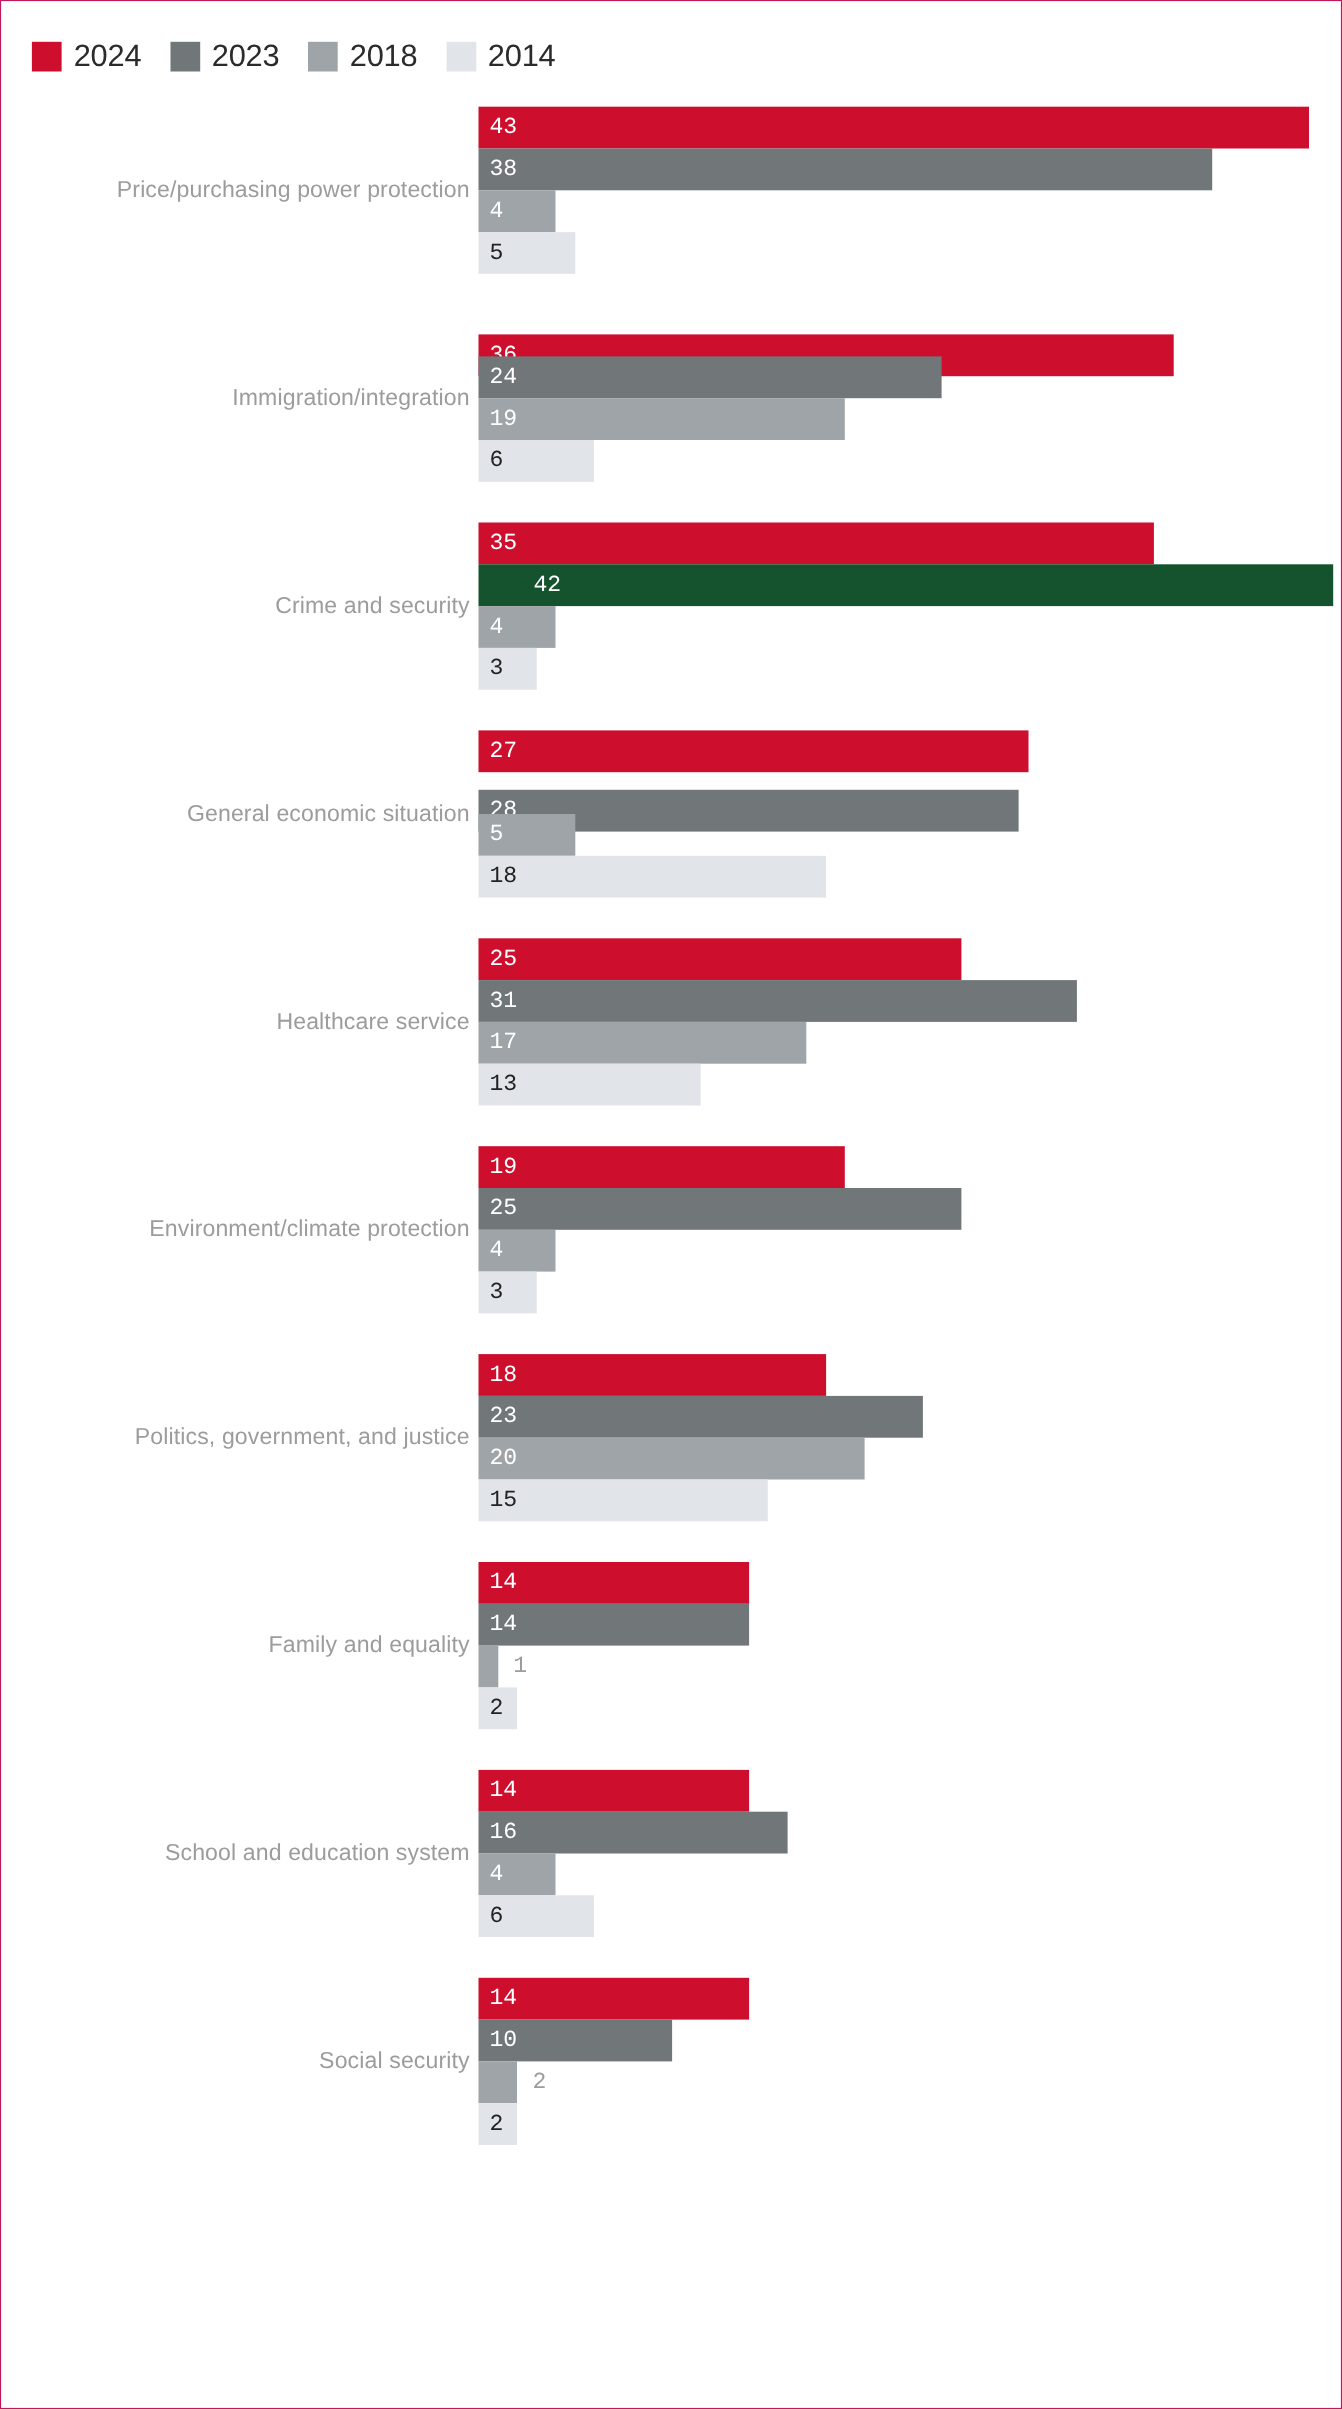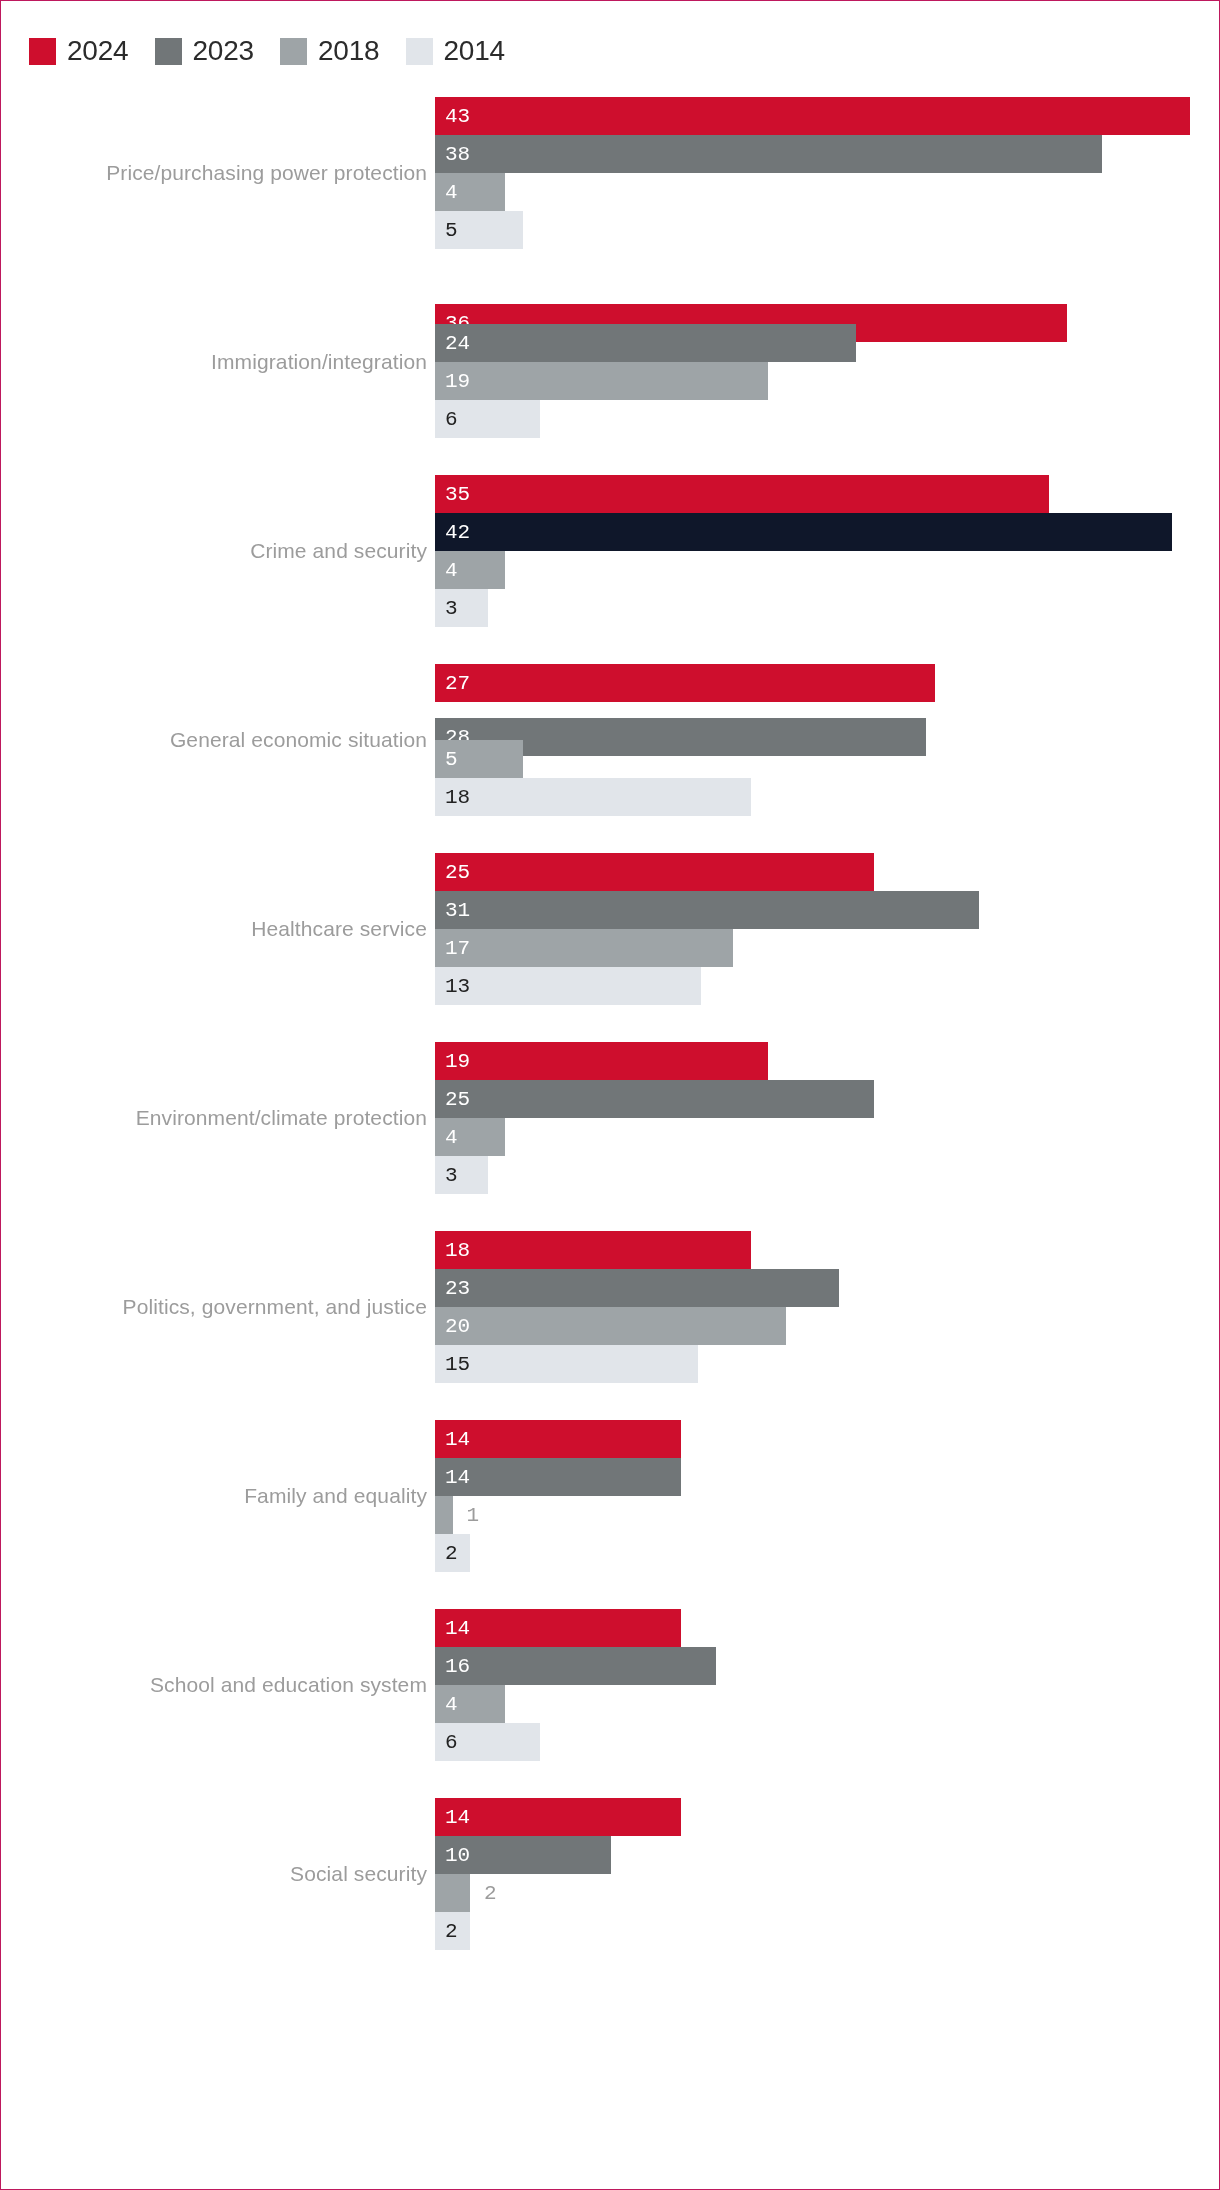--- a/index.html
+++ b/index.html
@@ -184,21 +184,21 @@
         </div>
       </div>
       <div class="bar-group">
         <div class="cat-label">Crime and security</div>
         <div class="bar-row r0">
           <div class="bar" style="width: 614.25px; background: rgb(206, 14, 45);">
             <span class="bar-value inside-light">35</span>
           </div>
         </div>
         <div class="bar-row r1">
-          <div class="bar" style="width: 737.1px; background: #0f172a;">
+          <div class="bar" style="width: 737.1px; background: #14532d; padding-left: 40px;">
             <span class="bar-value inside-light">42</span>
           </div>
         </div>
         <div class="bar-row r2">
           <div class="bar" style="width: 70.2px; background: rgb(158, 164, 167);">
             <span class="bar-value inside-light">4</span>
           </div>
         </div>
         <div class="bar-row r3">
           <div class="bar" style="width: 52.65px; background: rgb(225, 229, 234);">
@@ -240,21 +240,21 @@
           <div class="bar" style="width: 544.05px; background: rgb(113, 118, 120);">
             <span class="bar-value inside-light">31</span>
           </div>
         </div>
         <div class="bar-row r2">
           <div class="bar" style="width: 298.35px; background: rgb(158, 164, 167);">
             <span class="bar-value inside-light">17</span>
           </div>
         </div>
         <div class="bar-row r3">
-          <div class="bar" style="width: 266px; background: rgb(225, 229, 234);">
+          <div class="bar" style="width: 202px; background: rgb(225, 229, 234);">
             <span class="bar-value inside-dark">13</span>
           </div>
         </div>
       </div>
       <div class="bar-group">
         <div class="cat-label">Environment/climate protection</div>
         <div class="bar-row r0">
           <div class="bar" style="width: 333.45px; background: rgb(206, 14, 45);">
             <span class="bar-value inside-light">19</span>
           </div>

